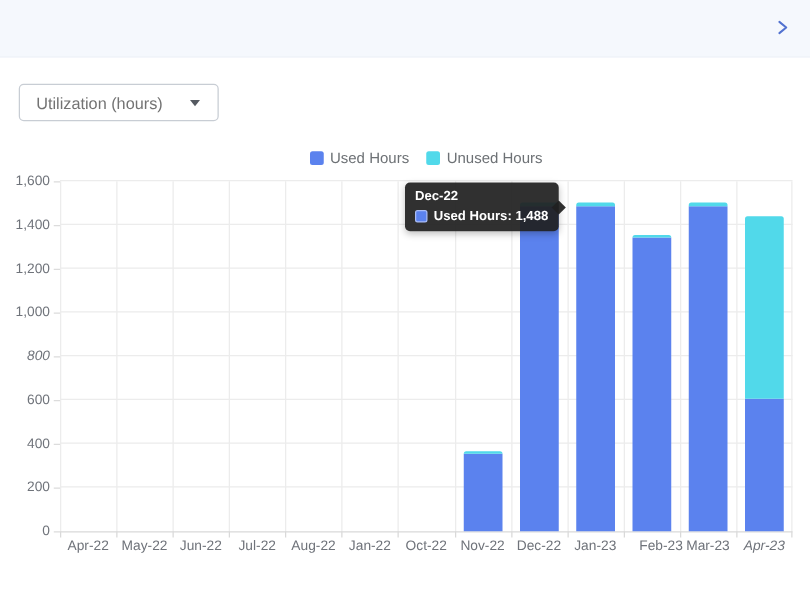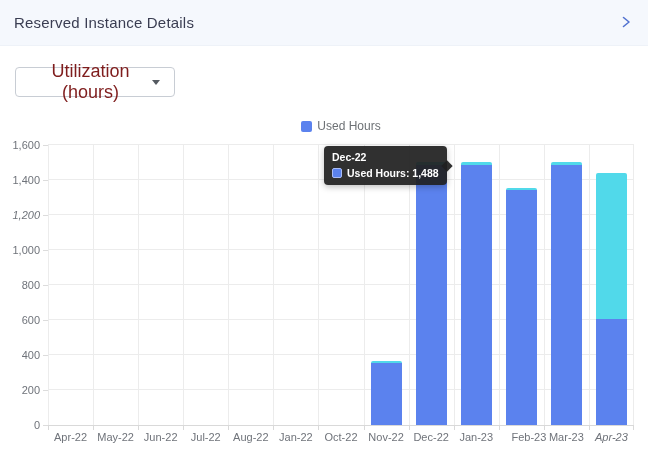--- a/index.html
+++ b/index.html
@@ -19,21 +19,21 @@
     position:absolute; right:8px; top:9px; width:28px; height:28px;
     background:transparent; border:none; cursor:pointer;
     display:flex; align-items:center; justify-content:center;
   }
   
   .dd {
     position:absolute; left:15px; top:67px; width:160px; height:30px;
     background:#fff; border:1px solid #c8cdd4; border-radius:4px;
     display:flex; align-items:center; cursor:pointer;
   }
-  .dd-label { font-size:18px; color:#7f1d1d; padding-left:13px; flex:1;text-align:center; }
+  .dd-label { font-size:13px; color:#737373; padding-left:13px; flex:1; }
   .dd-caret {
     width:0; height:0; margin-right:14px;
     border-left:4px solid transparent; border-right:4px solid transparent;
     border-top:5px solid #555a61;
   }
   
   .legend {
     position:absolute; left:48px; top:118px; width:586px; height:16px;
     display:flex; align-items:center; justify-content:center; gap:14px;
   }
@@ -68,56 +68,59 @@
     position:absolute; right:-4px; top:16px; width:8px; height:8px;
     background:rgba(32,32,32,0.93); transform:rotate(45deg);
   }
 </style>
 </head>
 <body>
 
 <div class="panel">
 
   <div class="hdr">
-    <span class="hdr-title">Reserved Instance Details</span>
     <button class="hdr-toggle">
       <span>
         <svg width="14" height="14" viewBox="0 0 14 14">
           <polyline points="4.5,2.5 10,7 4.5,11.5" fill="none" stroke="#5272d0" stroke-width="1.6" stroke-linecap="round" stroke-linejoin="round"></polyline>
         </svg>
       </span>
     </button>
   </div>
 
   <div class="dd">
     <span class="dd-label">Utilization (hours)</span>
     <span class="dd-caret"></span>
   </div>
 
   <div class="legend">
     <div class="lg-item">
       <span class="lg-swatch" id="sw0" style="background: rgb(91, 130, 238);"></span>
       <span class="lg-text">Used Hours</span>
+    </div>
+    <div class="lg-item">
+      <span class="lg-swatch" id="sw1" style="background: rgb(81, 217, 234);"></span>
+      <span class="lg-text">Unused Hours</span>
     </div>
   </div>
 
   <div class="ylabels" id="ylabels">
       <div class="ylab" style="top: 274px;">0</div>
       <div class="ytick" style="top: 280px; right: -8px;"></div>
       <div class="ylab" style="top: 239px;">200</div>
       <div class="ytick" style="top: 245px; right: -8px;"></div>
       <div class="ylab" style="top: 204px;">400</div>
       <div class="ytick" style="top: 210px; right: -8px;"></div>
       <div class="ylab" style="top: 169px;">600</div>
       <div class="ytick" style="top: 175px; right: -8px;"></div>
-      <div class="ylab" style="top: 134px;">800</div>
+      <div class="ylab" style="top: 134px; font-style: italic;">800</div>
       <div class="ytick" style="top: 140px; right: -8px;"></div>
       <div class="ylab" style="top: 99px;">1,000</div>
       <div class="ytick" style="top: 105px; right: -8px;"></div>
-      <div class="ylab" style="top: 64px; font-style: italic;">1,200</div>
+      <div class="ylab" style="top: 64px;">1,200</div>
       <div class="ytick" style="top: 70px; right: -8px;"></div>
       <div class="ylab" style="top: 29px;">1,400</div>
       <div class="ytick" style="top: 35px; right: -8px;"></div>
       <div class="ylab" style="top: -6px;">1,600</div>
       <div class="ytick" style="top: 0px; right: -8px;"></div>
     </div>
   <div class="plot" id="plot">
       <div class="hgrid axis" style="top: 280px;"></div>
       <div class="hgrid" style="top: 244px;"></div>
       <div class="hgrid" style="top: 209px;"></div>

